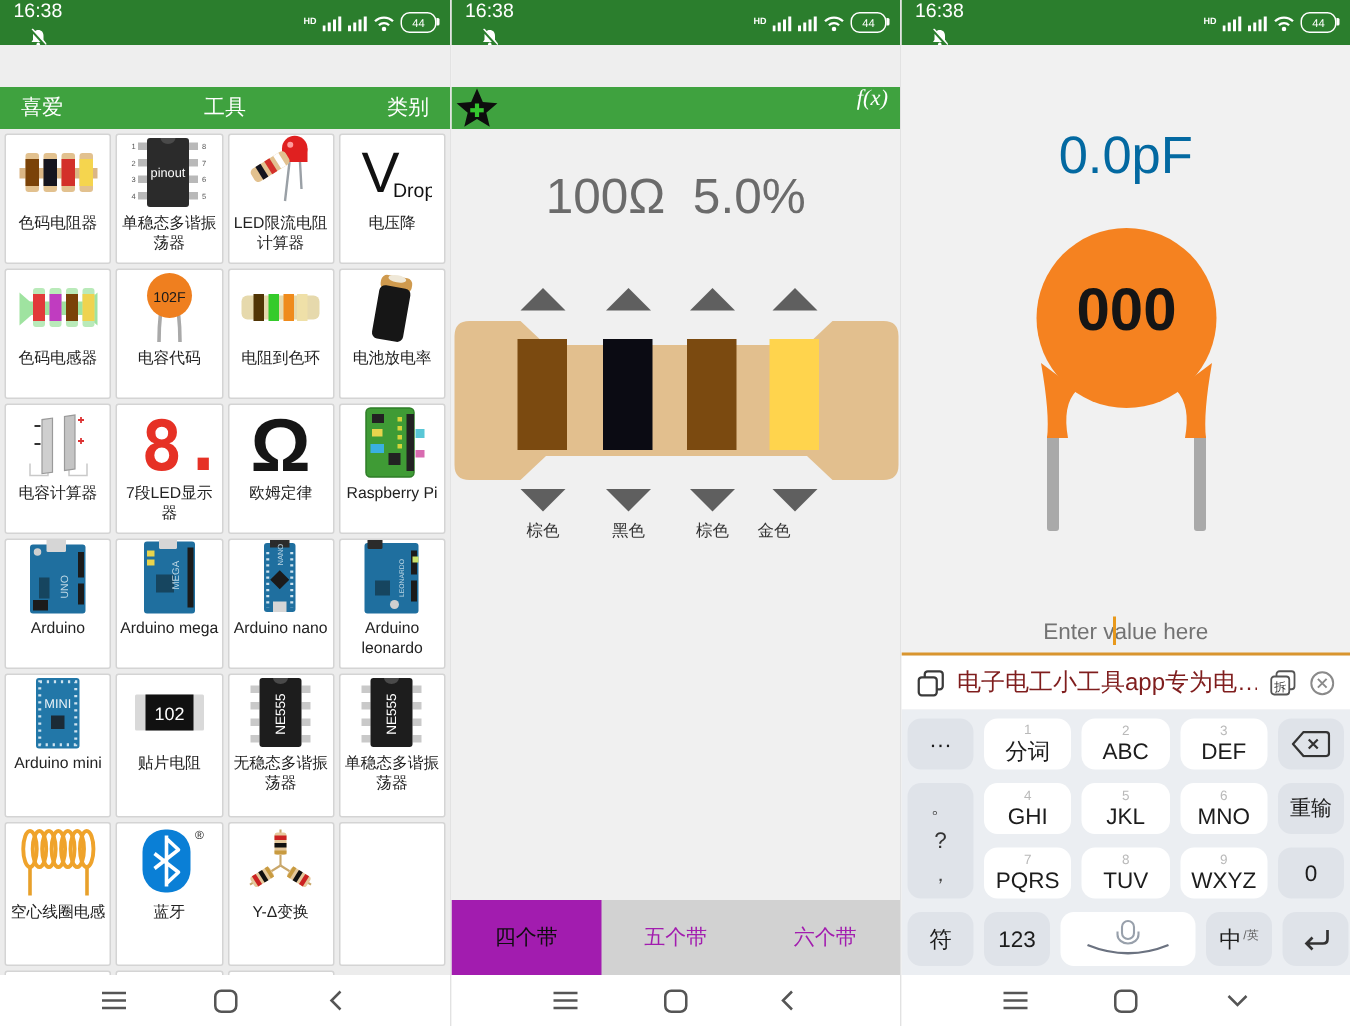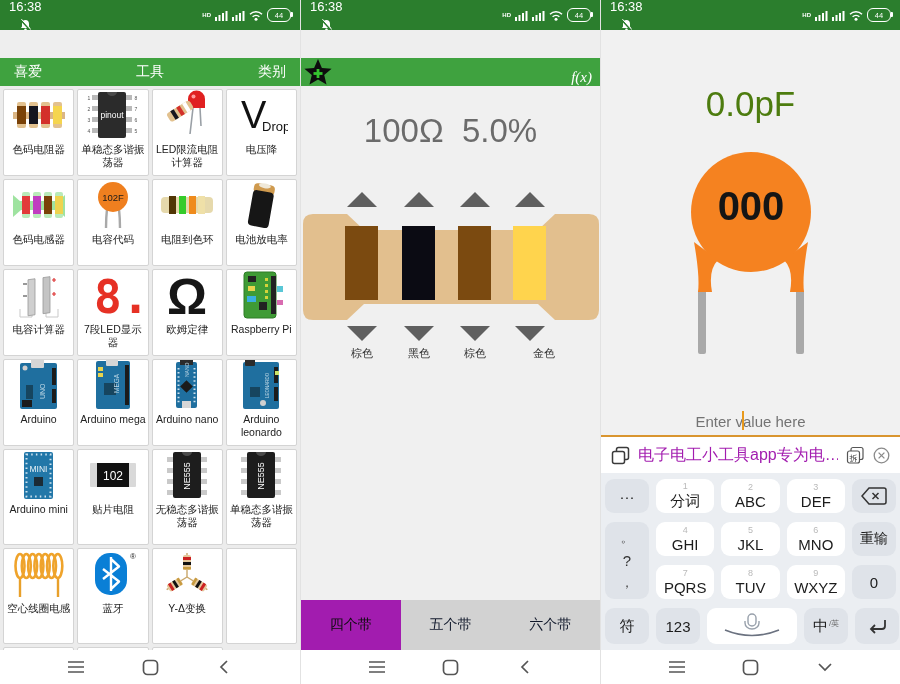--- a/index.html
+++ b/index.html
@@ -31,48 +31,48 @@
     font-size:14px;flex:0 0 auto;padding:0 14px;justify-content:space-between;}
   .grid{flex:1;background:#ececec;padding:3px;display:grid;overflow:hidden;
     grid-template-columns:repeat(4,1fr);grid-template-rows:87px 87px 87px 87px 96px 96px 10px;
     gap:3px;}
   .card{background:#fff;border:1px solid #d4d4d4;border-radius:2px;display:flex;
     flex-direction:column;align-items:center;padding:0 1px 1px;overflow:hidden;}
   .card .icon{height:50px;flex:0 0 auto;display:flex;align-items:center;justify-content:center;}
   .card .label{font-size:10.5px;color:#222;text-align:center;line-height:1.25;margin-top:3px;}
 
   
-  .appbar{height:28px;background:#3fa23f;display:flex;align-items:flex-end;flex:0 0 auto;
+  .appbar{height:28px;background:#3fa23f;display:flex;align-items:flex-start;flex:0 0 auto;
     justify-content:space-between;padding:0 8px 0 2px;}
   .fx{color:#fff;font-size:15px;font-style:italic;font-family:"Liberation Serif",serif;}
   .r-content{flex:1;background:#f0f0f0;position:relative;}
   .result{text-align:center;margin-top:26px;font-size:33px;color:#6b6b6b;white-space:pre;}
   .resistor{position:absolute;top:106px;left:0;width:300px;height:172px;}
   .res-body{position:absolute;top:20px;left:0;}
   .tri-up{position:absolute;top:0;width:0;height:0;border-left:15px solid transparent;
     border-right:15px solid transparent;border-bottom:15px solid #5f5f5f;}
   .tri-down{position:absolute;top:134px;width:0;height:0;border-left:15px solid transparent;
     border-right:15px solid transparent;border-top:15px solid #5f5f5f;}
   .band{position:absolute;top:34px;width:33px;height:74px;}
   .band-label{position:absolute;top:154px;width:44px;text-align:center;font-size:11px;color:#333;}
   .band-tabs{position:absolute;bottom:0;left:0;right:0;height:50px;display:flex;background:#d2d2d2;}
-  .band-tab{flex:1;display:flex;align-items:center;justify-content:center;font-size:14px;color:#0f172a;}
+  .band-tab{flex:1;display:flex;align-items:center;justify-content:center;font-size:14px;color:#a21caf;}
   .band-tab.selected{background:#a21caf;color:#0d0d0d;}
 
   
   .c-content{flex:1;background:#f1f1f1;display:flex;flex-direction:column;align-items:center;}
-  .cap-value{margin-top:54px;font-size:35px;color:#4d7c0f;height:40px;}
+  .cap-value{margin-top:54px;font-size:35px;color:#0369a1;height:40px;}
   .cap-svg{margin-top:26px;}
   .input-row{margin-top:auto;width:100%;height:30px;position:relative;display:flex;
     align-items:center;justify-content:center;border-bottom:2px solid #d9952f;box-sizing:border-box;}
   .placeholder{color:#737373;font-size:15px;}
   .caret{position:absolute;left:calc(50% - 9px);top:4px;width:2px;height:19px;background:#e8991c;}
   .suggestion{width:100%;background:#fff;height:36px;display:flex;align-items:center;
     padding:0 10px;gap:8px;box-sizing:border-box;}
-  .sug-text{flex:1;font-size:16px;color:#a21caf;white-space:nowrap;overflow:hidden;font-weight:500;}
+  .sug-text{flex:1;font-size:16px;color:#7f1d1d;white-space:nowrap;overflow:hidden;font-weight:500;}
   .keyboard{width:100%;background:#ebeef2;padding:6px 4px;box-sizing:border-box;flex:0 0 auto;}
   .kb-grid{display:grid;grid-template-columns:44px 1fr 1fr 1fr 44px;grid-template-rows:34px 34px 34px;
     gap:9px 7px;}
   .key{background:#fff;border-radius:9px;display:flex;align-items:center;justify-content:center;
     font-size:15px;color:#1c1c1c;}
   .key.gray{background:#dfe3e9;}
   .key.main{flex-direction:column;padding-top:1px;}
   .key .digit{font-size:9px;color:#b9b9b9;line-height:1.1;}
   .key.punct{grid-row:2/4;grid-column:1;flex-direction:column;justify-content:space-around;
     font-size:13px;color:#444;padding:4px 0;}
@@ -621,21 +621,21 @@
         <div class="band" style="left: 101px; background-color: rgb(11, 11, 19);"></div>
         <div class="band" style="left: 157px; background-color: rgb(123, 74, 16);"></div>
         <div class="band" style="left: 212px; background-color: rgb(255, 212, 77);"></div>
         <div class="tri-down" style="left:46px;"></div>
         <div class="tri-down" style="left:103px;"></div>
         <div class="tri-down" style="left:159px;"></div>
         <div class="tri-down" style="left:214px;"></div>
         <div class="band-label" style="left:39px;">棕色</div>
         <div class="band-label" style="left:96px;">黑色</div>
         <div class="band-label" style="left:152px;">棕色</div>
-        <div class="band-label" style="left:221px;">金色</div>
+        <div class="band-label" style="left:193px;">金色</div>
       </div>
       <div class="band-tabs">
         <div class="band-tab selected">四个带</div>
         <div class="band-tab">五个带</div>
         <div class="band-tab">六个带</div>
       </div>
     </main>
     <footer class="navbar">
       <div class="navbtn">
           <svg width="20" height="14" viewBox="0 0 20 14">

